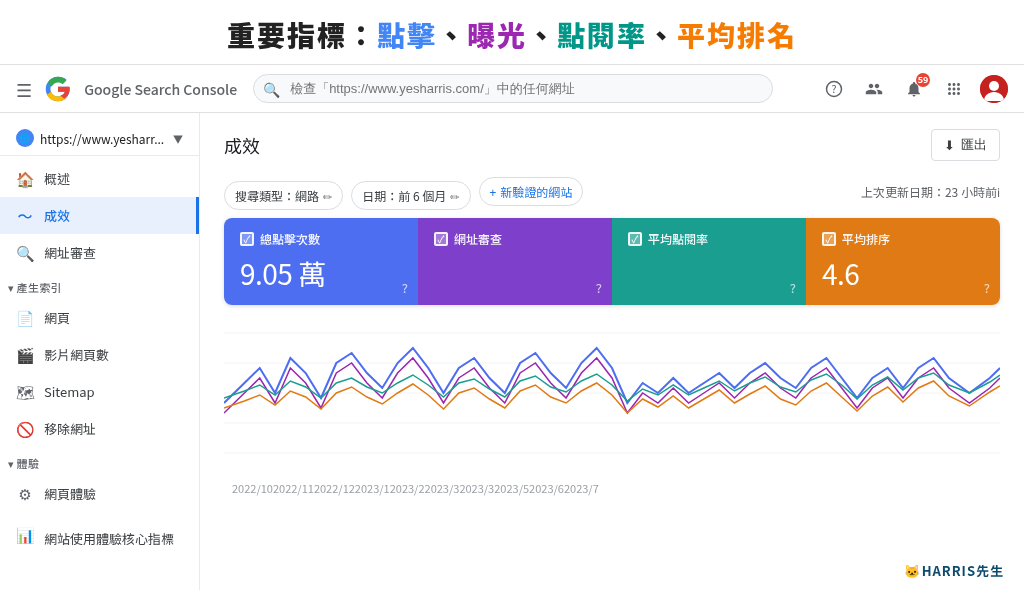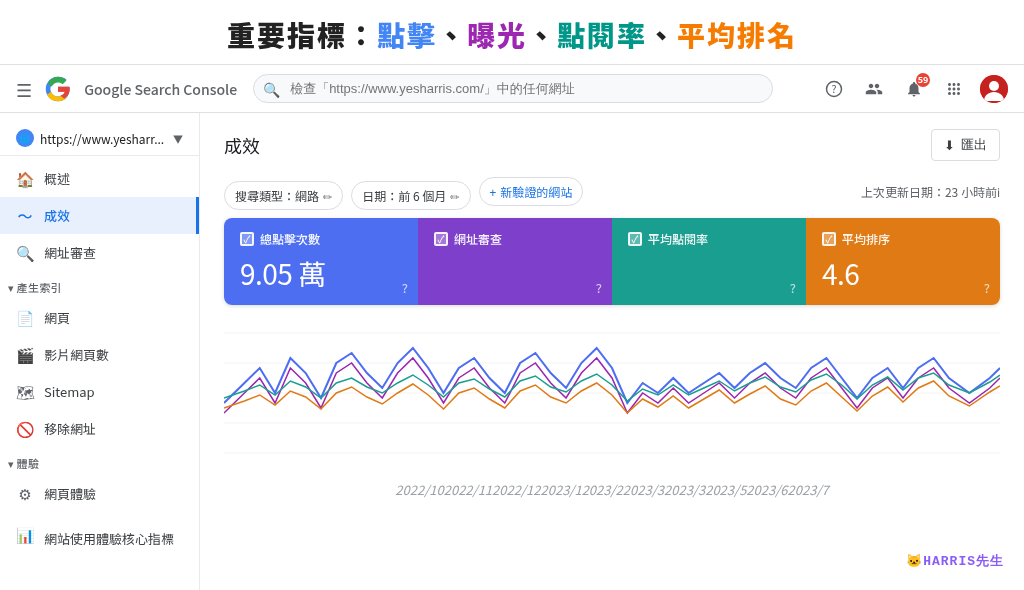--- a/index.html
+++ b/index.html
@@ -360,25 +360,24 @@
       overflow: hidden;
       position: relative;
       height: 190px;
     }
     .chart-svg {
       width: 100%;
       height: 160px;
     }
     .chart-x-axis {
       display: flex;
-      justify-content: center;
+      justify-content: flex-start;
       padding: 2px 8px 0;
-      font-size: 13px;
+      font-size: 11px;
       color: #9aa0a6;
-      font-style: italic;
     }
   </style>
 </head>
 <body>
 
 <div class="title-bar">
   <h1>
     <span>重要指標：</span><span class="blue">點擊</span><span>、</span><span class="purple">曝光</span><span>、</span><span class="teal">點閱率</span><span>、</span><span class="orange">平均排名</span>
   </h1>
 </div>
@@ -578,15 +577,15 @@
             <span>2023/5</span>
             <span>2023/6</span>
             <span>2023/7</span>
           </div>
         </div>
       </div>
     </div>
   </div>
 </div>
 
-<div style="position:fixed; bottom:20px; right:20px; font-size:13px; font-weight:700; color:#8b5cf6; letter-spacing:1px;font-family:Liberation Mono, monospace;">
+<div style="position:fixed; bottom:10px; right:20px; font-size:13px; font-weight:700; color:#0c4a6e; letter-spacing:1px;">
   <span>🐱HARRIS先生</span>
 </div>
 
 </body></html>

